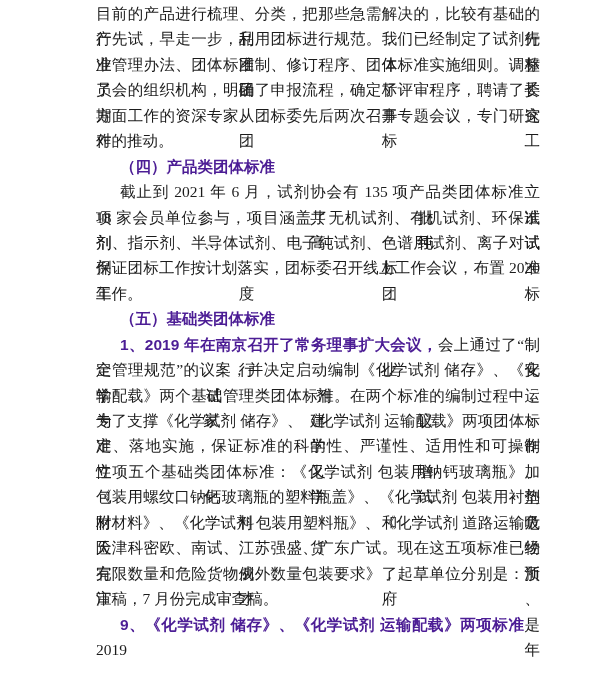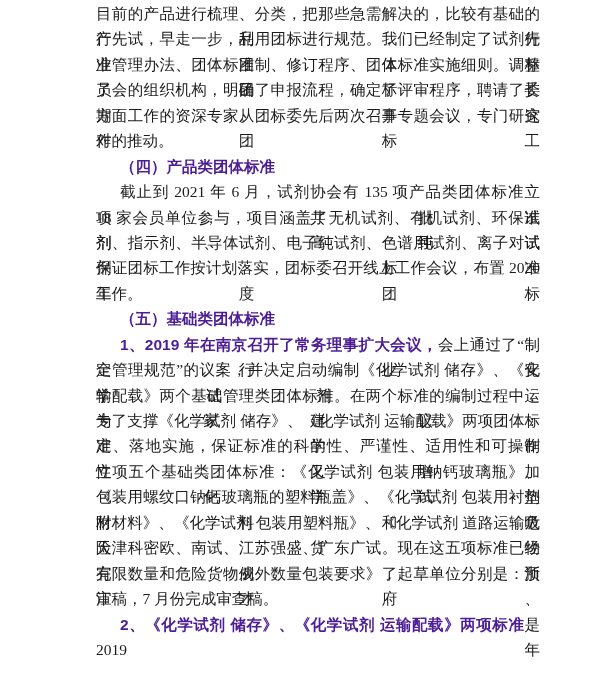--- a/index.html
+++ b/index.html
@@ -64,15 +64,15 @@
       <div class="line"><span>全管理规范”的议案，并决定启动编制《化学试剂 储存》、《化学试剂 运</span></div>
       <div class="line"><span>输配载》两个基础管理类团体标准。在两个标准的编制过程中，专家建议：</span></div>
       <div class="line"><span>为了支撑《化学试剂 储存》、《化学试剂 运输配载》两项团体标准的制</span></div>
       <div class="line"><span>定、落地实施，保证标准的科学性、严谨性、适用性和可操作性。又增加</span></div>
       <div class="line"><span>立项五个基础类团体标准：《化学试剂 包装用钠钙玻璃瓶》、《化学试剂</span></div>
       <div class="line"><span>包装用螺纹口钠钙玻璃瓶的塑料瓶盖》、《化学试剂 包装用衬垫材料和吸</span></div>
       <div class="line"><span>附材料》、《化学试剂 包装用塑料瓶》、《化学试剂 道路运输危险货物</span></div>
       <div class="line"><span>天津科密欧、南试、江苏强盛、广东广试。现在这五项标准已经完成了预</span></div>
       <div class="line"><span>有限数量和危险货物例外数量包装要求》，起草单位分别是：浙江才府、</span></div>
       <div class="line end"><span>审稿，7 月份完成审查稿。</span></div>
-      <div class="line indent"><span class="b">2、《化学试剂 储存》、《化学试剂 运输配载》两项标准</span><span>是 2019 年</span></div>
+      <div class="line indent"><span class="b">9、《化学试剂 储存》、《化学试剂 运输配载》两项标准</span><span>是 2019 年</span></div>
     </div>
 </div>
 
 </body></html>

